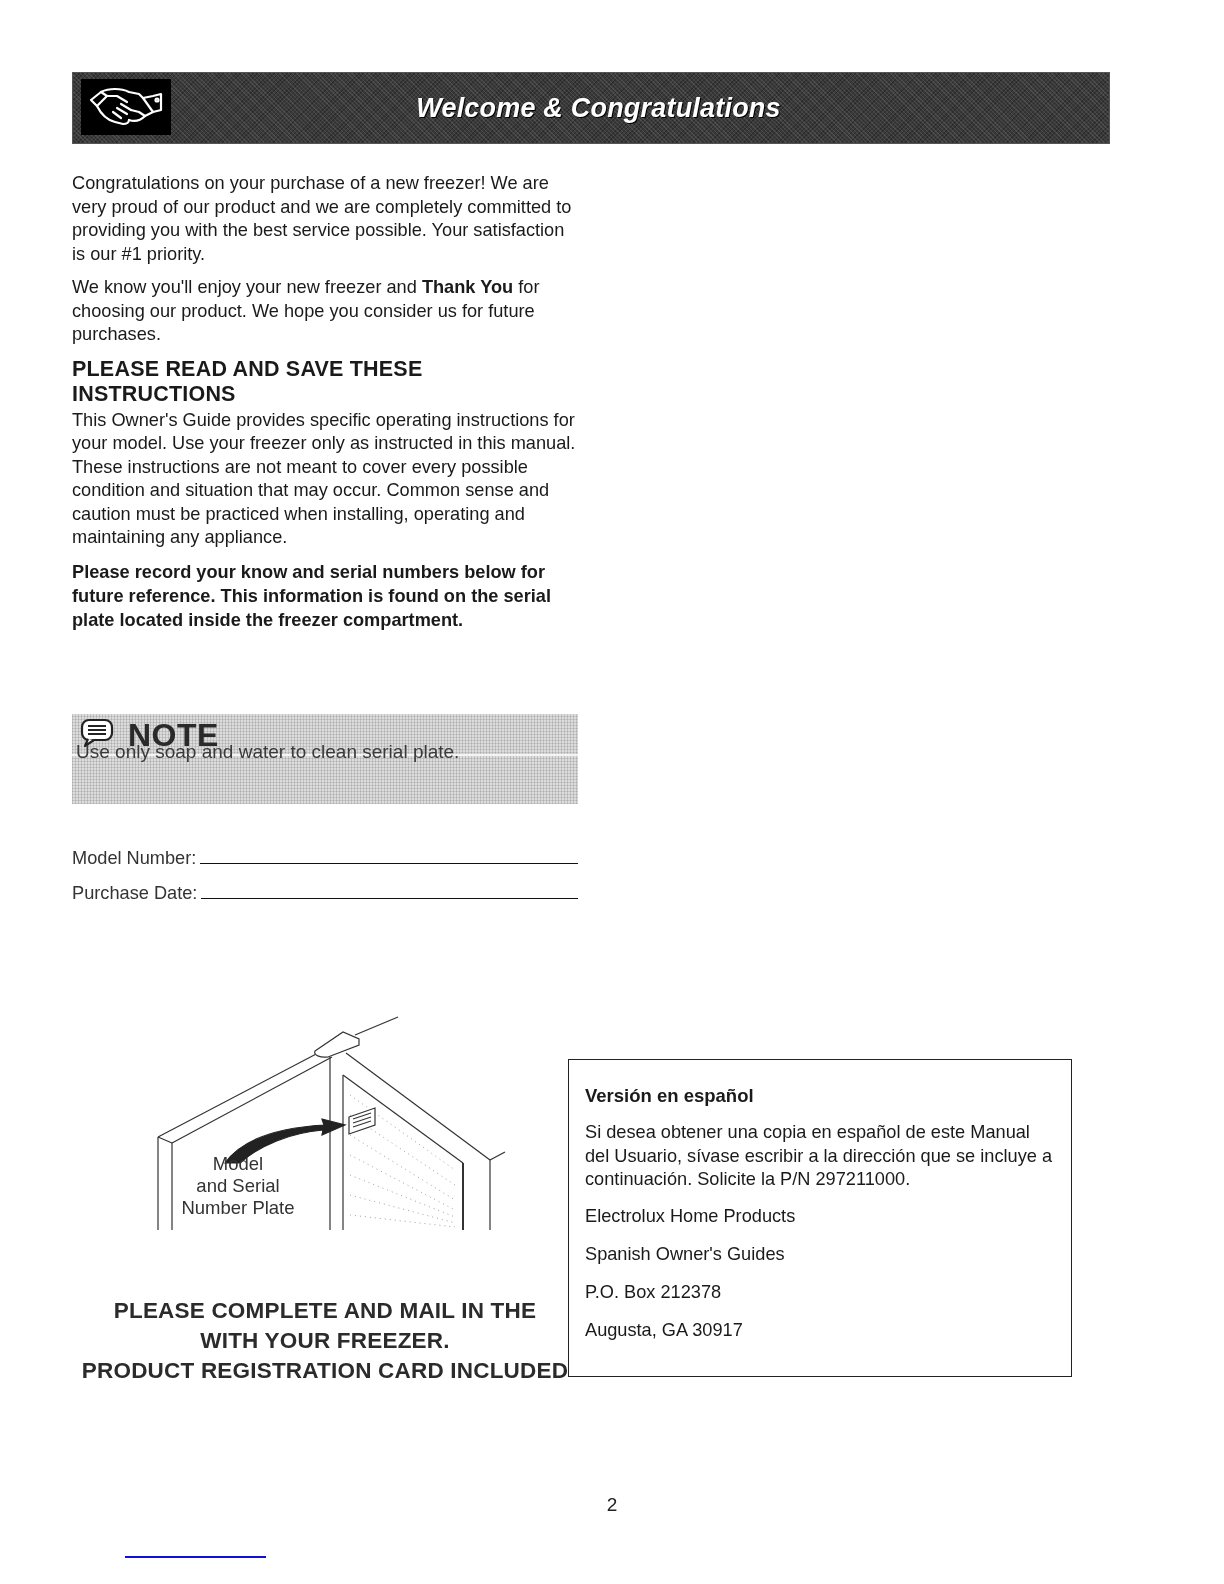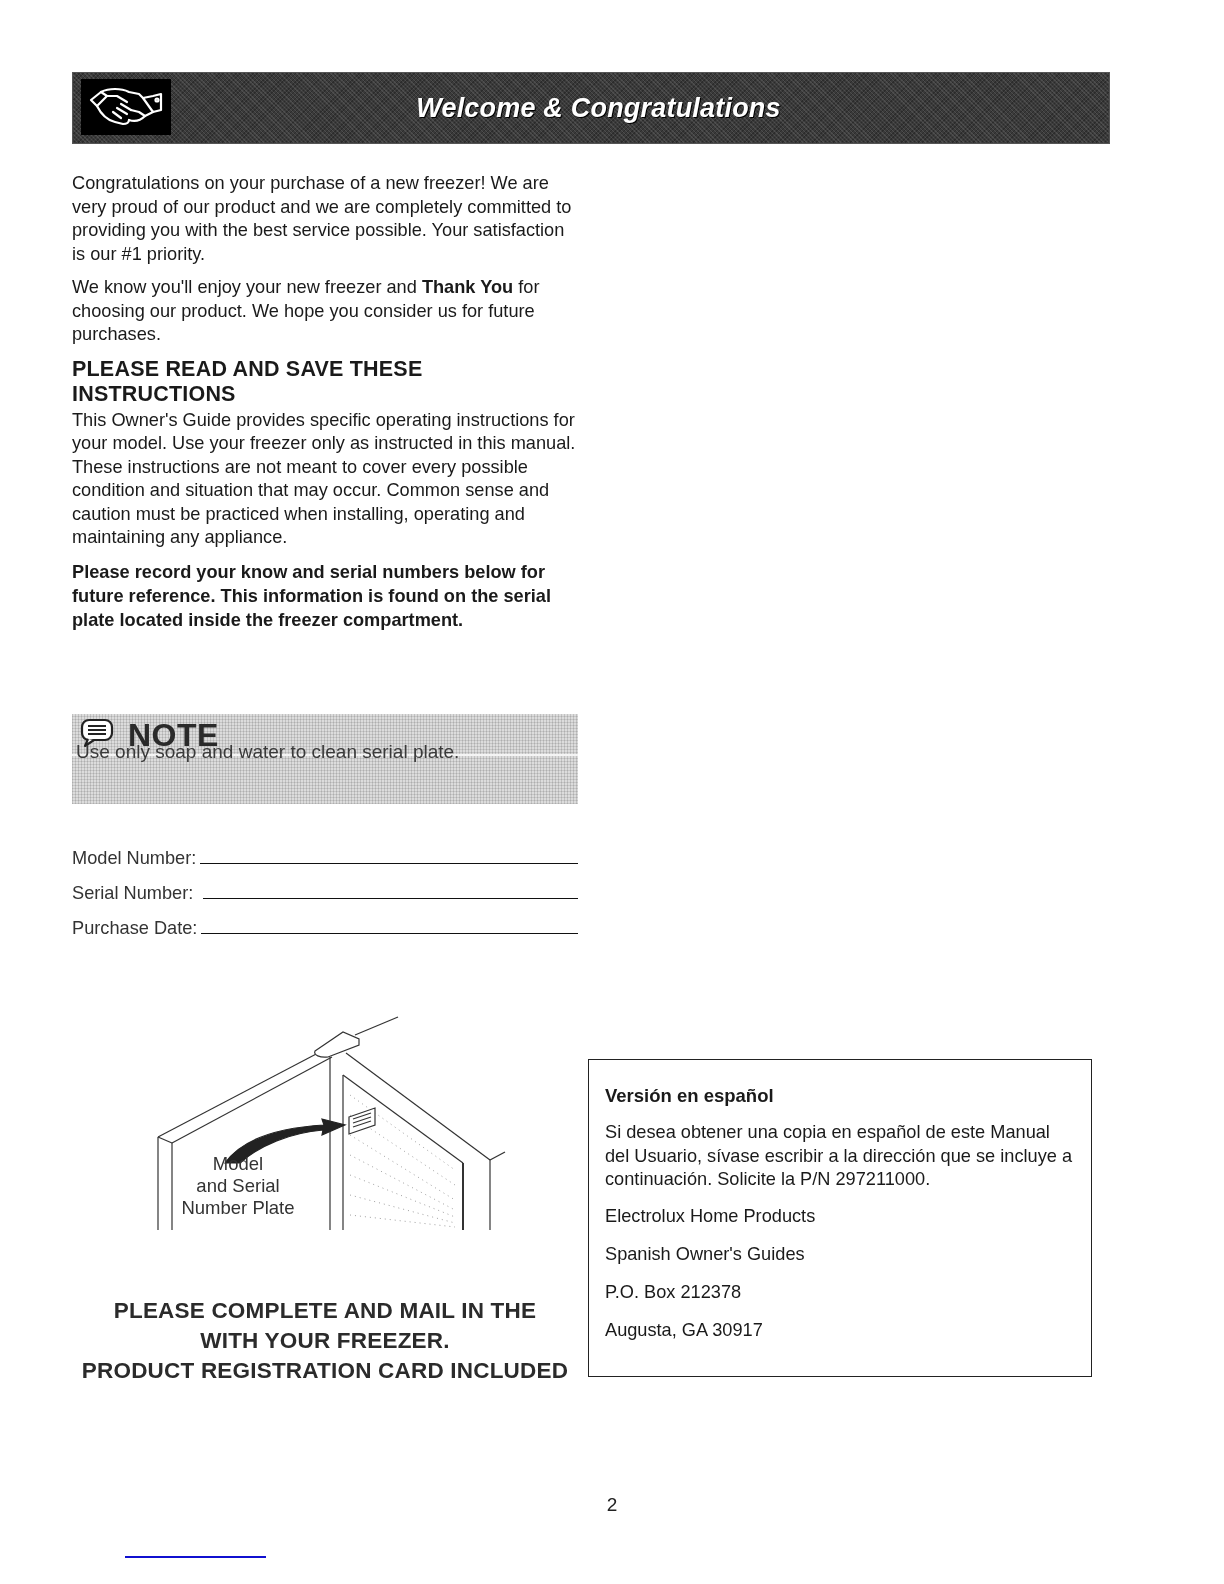--- a/index.html
+++ b/index.html
@@ -49,21 +49,21 @@
     .diagram { position: absolute; left: 150px; top: 995px; width: 360px; height: 240px; }
     .diagram-label {
       position: absolute; left: 18px; top: 158px; width: 140px; text-align: center;
       font-size: 18.5px; line-height: 22px; color: #333;
     }
     .cta {
       position: absolute; left: 72px; top: 1296px; width: 506px; text-align: center;
       font-size: 22.5px; font-weight: bold; line-height: 30px; color: #2b2b2b; letter-spacing: 0.2px;
     }
     .spanish-box {
-      position: absolute; left: 588px; top: 1059px; width: 504px; height: 318px;
+      position: absolute; left: 568px; top: 1059px; width: 504px; height: 318px;
       border: 1.5px solid #222; box-sizing: border-box; padding: 25px 16px 0 16px;
     }
     .spanish-title { font-size: 18.5px; font-weight: bold; margin: 0 0 14px 0; }
     .spanish-body { font-size: 18.2px; line-height: 23.5px; margin: 0 0 13px 0; }
     .spanish-line { font-size: 18.2px; line-height: 23.5px; margin: 0 0 14.5px 0; }
     .page-num { position: absolute; left: 0; right: 0; top: 1494px; text-align: center; font-size: 19px; color: #222; }
     .footer-link-line { position: absolute; left: 125px; top: 1556px; width: 141px; height: 2px; background: #1010d0; }
   </style>
 </head>
 <body>
@@ -107,24 +107,20 @@
     <span class="note-title">NOTE</span>
   </div>
   <div class="note-divider"></div>
   <div class="note-text">Use only soap and water to clean serial plate.</div>
 </div>
 
 <div class="record">
   <div class="record-row">
     <span>Model Number:</span>
     <span class="record-line"></span>
-  </div>
-  <div class="record-row">
-    <span>Serial Number:</span>
-    <span class="record-line" style="margin-left:10px"></span>
   </div>
   <div class="record-row">
     <span>Purchase Date:</span>
     <span class="record-line"></span>
   </div>
 </div>
 
 <div class="diagram">
   <svg width="360" height="240" viewBox="0 0 360 240" fill="none" stroke="#333" stroke-width="1.2">
 

